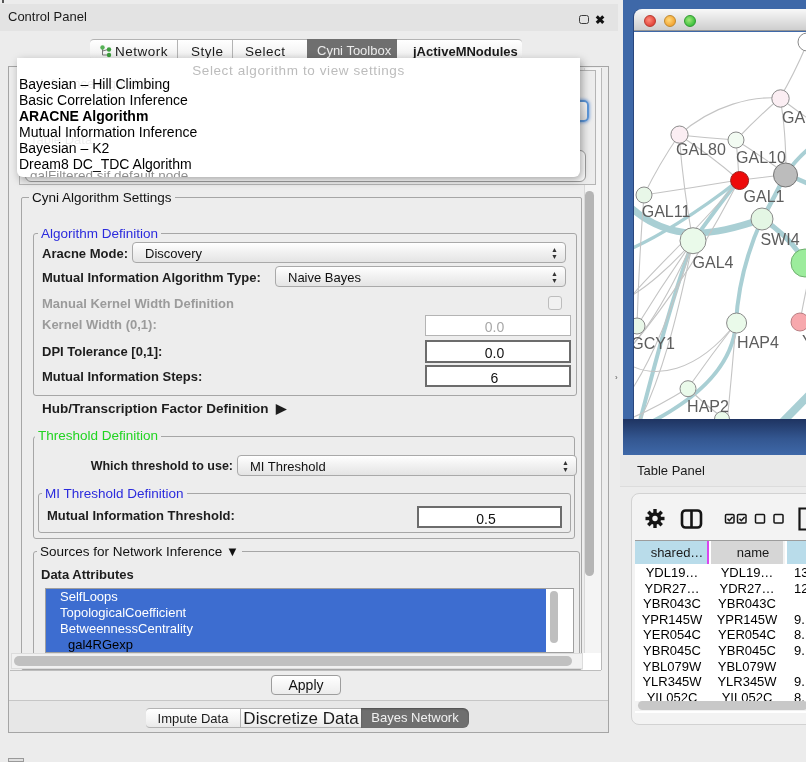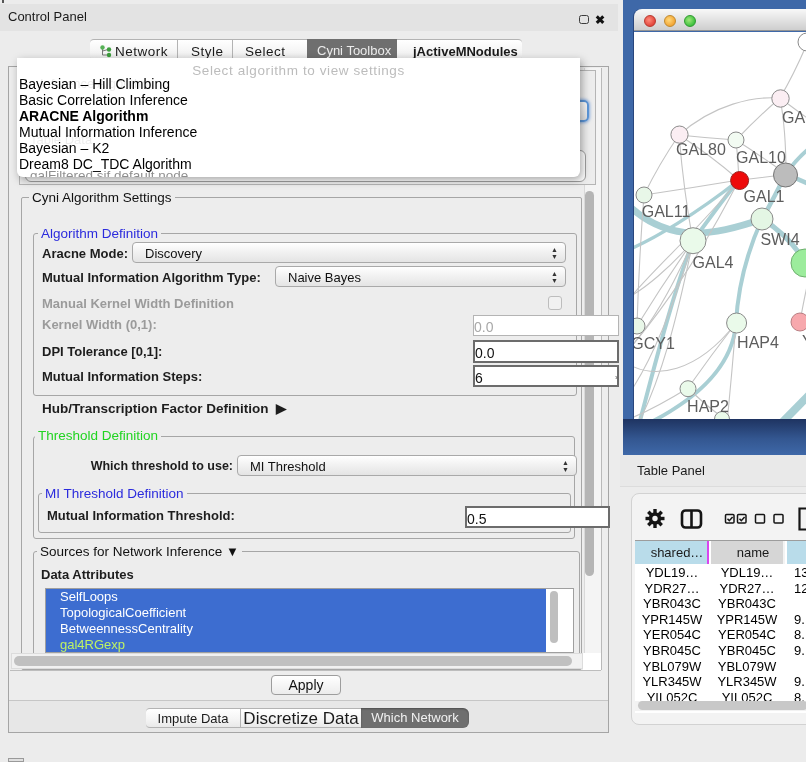--- a/index.html
+++ b/index.html
@@ -1,21 +1,21 @@
 <!DOCTYPE html>
 <html><head>
 <meta charset="utf-8">
 <style>
   * { margin:0; padding:0; box-sizing:border-box; }
   html,body { width:806px; height:762px; overflow:hidden; }
   body { font-family:"Liberation Sans", sans-serif; background:#ececec; position:relative; }
   .abs { position:absolute; }
   .lbl { font-size:13px; font-weight:bold; color:#1d1d1d; }
   .dis { color:#9b9b9b; }
-  .fld { position:absolute; background:#fff; border:1px solid #b4b4b4; font-size:14px; text-align:left; padding:3px 7px 0 0; color:#111;margin-left:48px; }
+  .fld { position:absolute; background:#fff; border:1px solid #b4b4b4; font-size:14px; text-align:center; padding:3px 7px 0 0; color:#111; }
   .combo { position:absolute; border:1px solid #a9a9a9; border-radius:4px;
            background:linear-gradient(#ffffff,#f2f2f2 45%,#e4e4e4); font-size:13px; color:#111; }
   .combo .tx { position:absolute; left:12px; top:3px; }
   .combo .ar { position:absolute; right:7px; top:3px; font-size:7px; color:#333; line-height:7px; }
   .grp { position:absolute; border:1px solid #a6a6a6; border-radius:3px; }
   .gtit { position:absolute; top:-8px; background:#ededed; padding:0 3px; font-size:13.5px; }
   .tabseg { background:linear-gradient(#ffffff,#f4f4f4 60%,#e9e9e9); border-top:1px solid #b3b3b3; border-bottom:1px solid #b3b3b3; color:#1a1a1a; }
 </style>
 </head>
 <body>
@@ -101,42 +101,42 @@
   <div class="fld" style="left:417px;top:506px;width:145px;height:22px;border:2px solid #6c6c6c;">0.5</div>
 
   <div class="grp" style="left:33px;top:551px;width:547px;height:119px;border-bottom:1px solid #a6a6a6;"></div>
   <div class="gtit" style="left:37px;top:544px;color:#111;">Sources for Network Inference <span style="font-size:13px;">▼</span></div>
   <div class="abs lbl" style="left:41px;top:567px;">Data Attributes</div>
 
   <div class="abs" style="left:45px;top:588px;width:529px;height:65px;background:#ffffff;border:1px solid #9f9f9f;overflow:hidden;">
     <div style="position:absolute;left:0;top:16px;width:500px;height:16px;background:#3d6dd0;color:#fff;font-size:13px;padding-left:14px;">TopologicalCoefficient</div>
     <div style="position:absolute;left:0;top:0;width:500px;height:16px;background:#3d6dd0;color:#fff;font-size:13px;padding-left:14px;">SelfLoops</div>
     <div style="position:absolute;left:0;top:32px;width:500px;height:16px;background:#3d6dd0;color:#ffffff;font-size:13px;padding-left:14px;">BetweennessCentrality</div>
-    <div style="position:absolute;left:0;top:48px;width:500px;height:17px;background:#3d6dd0;color:#bef264;font-size:13px;padding-left:14px;">gal4RGexp</div>
+    <div style="position:absolute;left:0;top:48px;width:500px;height:17px;background:#3d6dd0;color:#000000;font-size:13px;padding-left:22px;">gal4RGexp</div>
     <div style="position:absolute;left:504px;top:2px;width:8px;height:52px;background:#bfbfbf;border-radius:4px;"></div>
   </div>
 
   <div class="abs" style="left:11px;top:653px;width:572px;height:16px;background:#f1f1f1;border:1px solid #dcdcdc;"></div>
   <div class="abs" style="left:14px;top:656px;width:558px;height:10px;background:#c0c0c0;border-radius:5px;"></div>
   <div class="abs" style="left:583px;top:653px;width:18px;height:17px;background:#fff;"></div>
 
   <div class="abs" style="left:10px;top:670px;width:591px;height:1px;background:#bdbdbd;"></div>
 
   <div class="abs" style="left:271px;top:675px;width:70px;height:20px;border:1px solid #9d9d9d;border-radius:4px;background:linear-gradient(#ffffff,#ececec);text-align:center;font-size:14px;color:#111;padding-top:1px;">Apply</div>
 
   <div class="abs" style="left:9px;top:700px;width:599px;height:32px;background:#e7e7e7;border-top:1px solid #c6c6c6;"></div>
   <div class="abs" style="left:146px;top:708px;height:20px;">
     <div class="abs tabseg" style="left:0;width:95px;height:20px;border-radius:4px 0 0 4px;border-right:1px solid #b3b3b3;text-align:center;">
       <span style="font-size:13px;line-height:20px;">Impute Data</span>
     </div>
     <div class="abs tabseg" style="left:95px;width:120px;height:20px;text-align:center;">
       <span style="font-size:17px;line-height:20px;">Discretize Data</span>
     </div>
     <div class="abs" style="left:215px;width:108px;height:20px;background:#6f6f6f;border-radius:0 6px 6px 0;text-align:center;box-shadow:inset 0 1px 2px rgba(0,0,0,.3);">
-      <span style="font-size:13px;line-height:20px;color:#f2f2f2;">Which Network</span>
+      <span style="font-size:13px;line-height:20px;color:#f2f2f2;">Bayes Network</span>
     </div>
   </div>
 
   <div class="abs" style="left:19px;top:70px;width:577px;height:115px;border:1px solid #b5b5b5;background:#ededed;"></div>
   <div class="abs" style="left:558px;top:100px;width:31px;height:22px;border-radius:5px;border:2.5px solid #5c96d8;background:linear-gradient(#fafafa,#e2e2e2);box-shadow:0 0 3px 1px rgba(100,150,220,0.7);"></div>
   <div class="abs" style="left:25px;top:150px;width:561px;height:32px;border:1px solid #9f9f9f;border-radius:6px;background:#ffffff;"></div>
 
   <div class="abs" style="left:17px;top:58px;width:563px;height:119px;background:#ffffff;border-radius:0 0 6px 6px;box-shadow:2px 3px 8px rgba(0,0,0,0.35);">
     <div class="abs" style="left:0;top:5px;width:563px;text-align:center;font-size:13.5px;letter-spacing:0.6px;color:#bcbcbc;">Select algorithm to view settings</div>
     <div class="abs" style="left:2px;top:18px;font-size:14px;color:#000;line-height:16px;">

